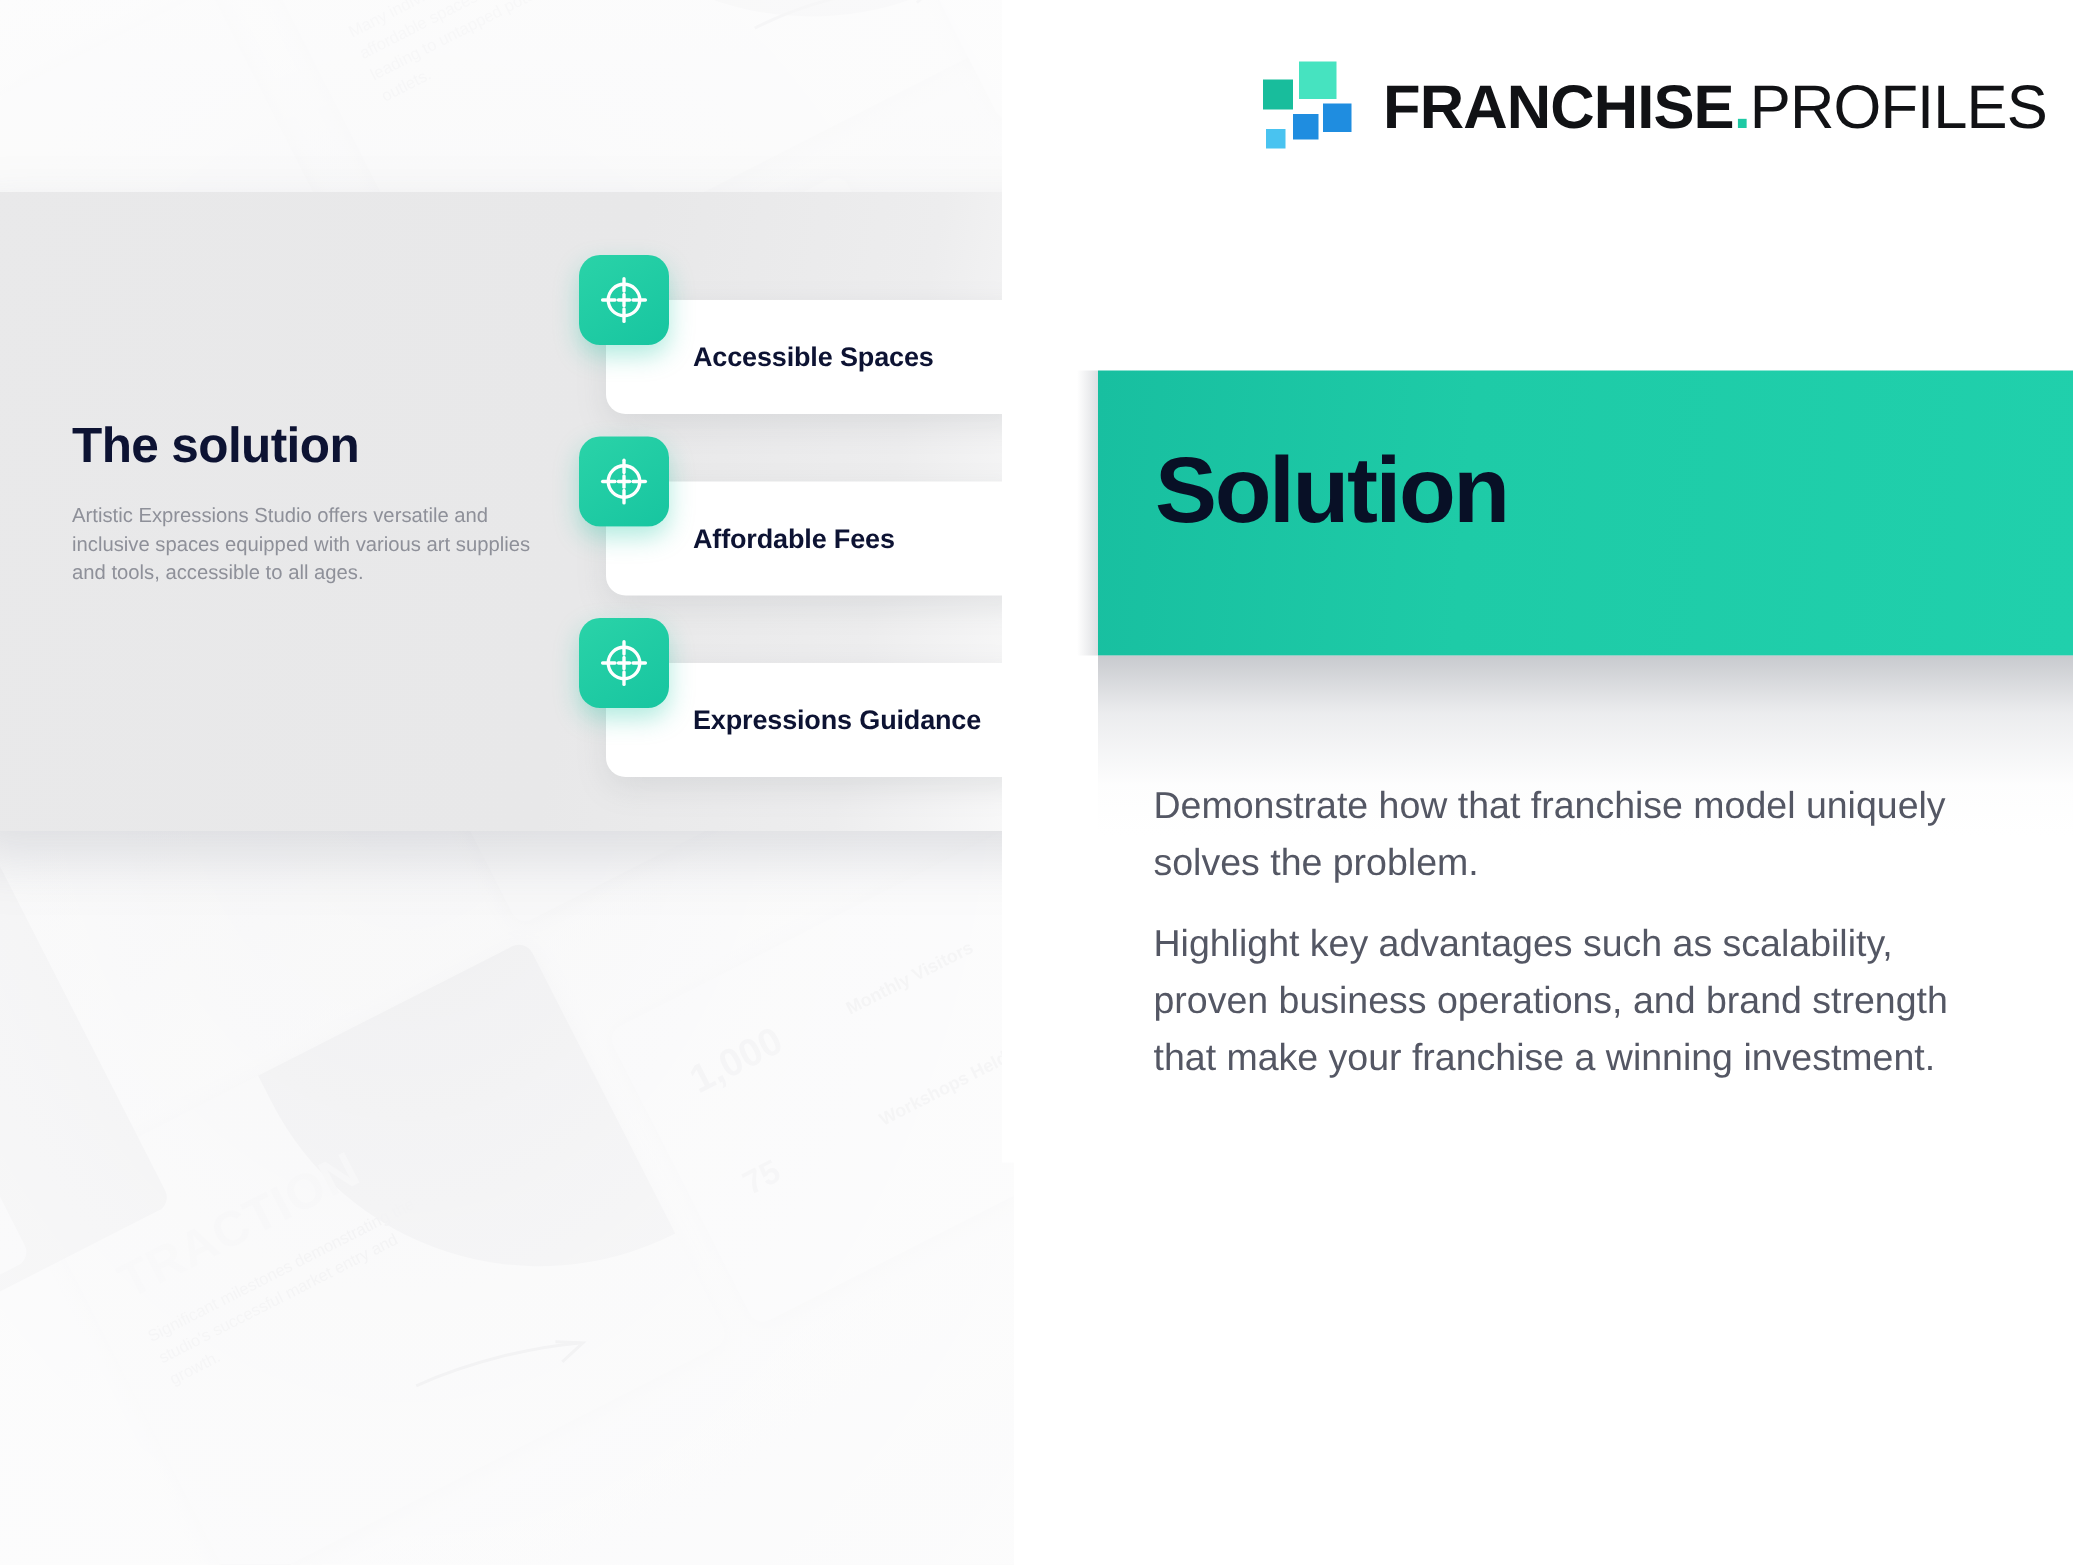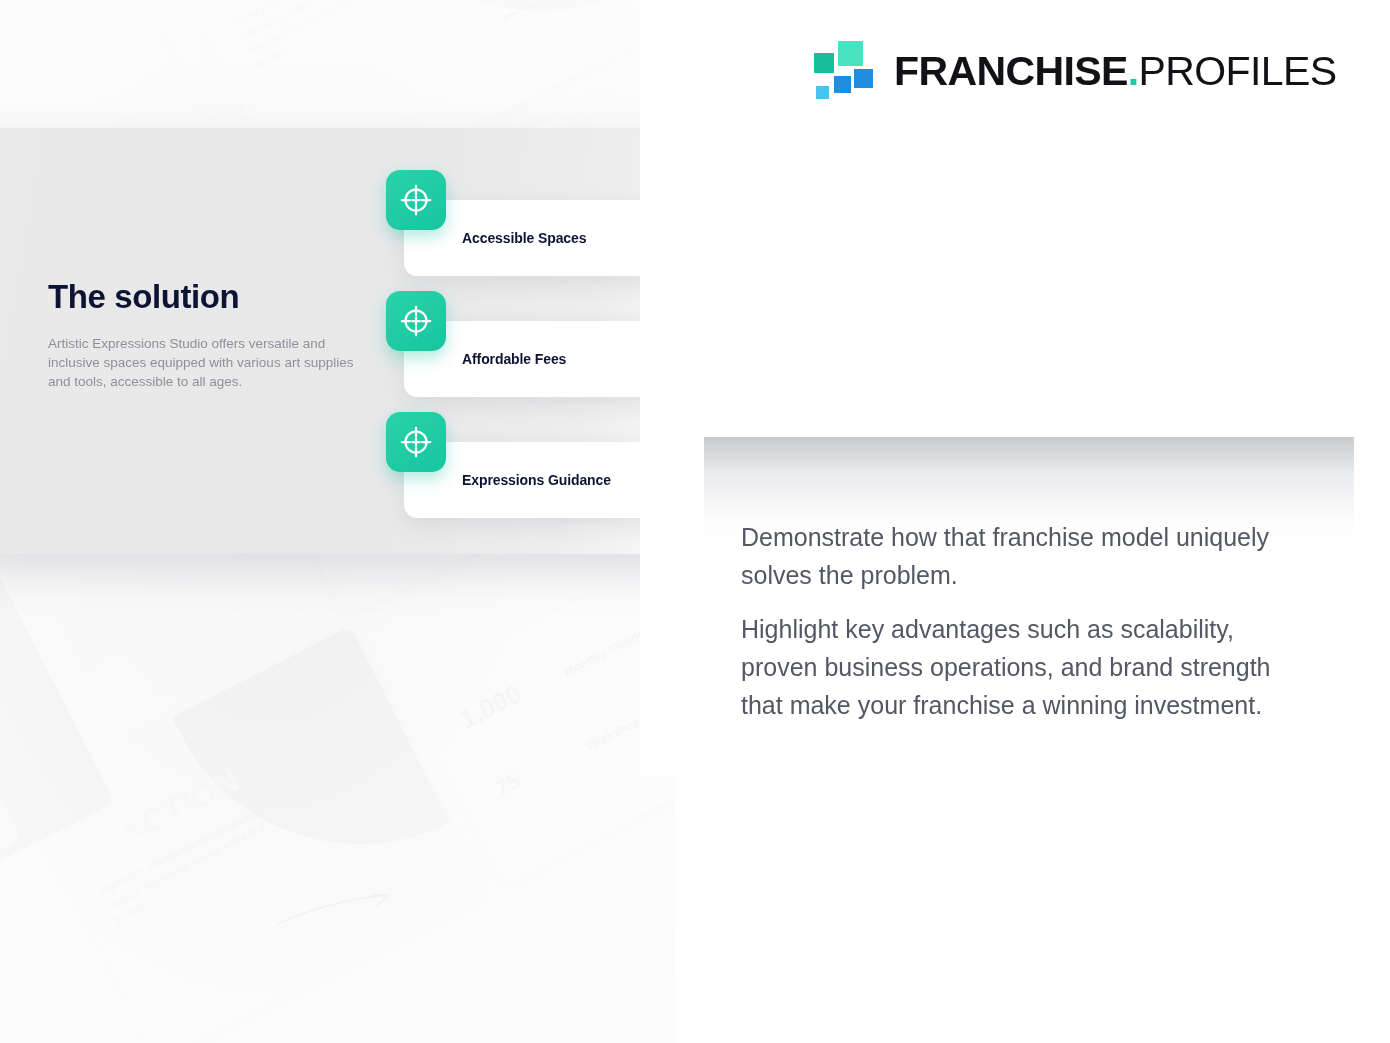--- a/index.html
+++ b/index.html
@@ -114,37 +114,37 @@
   .feature {
     position:absolute;
     width:286px; height:76px;
     background:#ffffff;
     border-radius:13px;
     box-shadow:0 7px 20px rgba(130,135,145,.17);
     display:flex; align-items:center;
   }
   .feature .flabel {
     margin-left:58px;
-    font-size:14px; font-weight:bold; color:#0d1333;
+    font-size:18px; font-weight:bold; color:#0d1333;
     letter-spacing:-.1px;
   }
   .ficon {
     position:absolute;
     width:60px; height:60px;
     border-radius:14px;
     background:linear-gradient(145deg,#2ad3a8 0%,#17c5a0 100%);
     box-shadow:0 7px 16px rgba(26,196,160,.34);
     display:flex; align-items:center; justify-content:center;
     z-index:3;
   }
   .ficon svg { width:36px; height:36px; display:block; }
 
   
   #right {
-    position:absolute; left:640px; top:0;
+    position:absolute; left:668px; top:0;
     width:714px; height:775px;
     background:#ffffff;
   }
   #logo {
     position:absolute; left:172px; top:40px;
     display:flex; align-items:center; gap:18px;
   }
   #logo-mark { position:relative; width:64px; height:62px; flex:none; }
   #logo-mark i { position:absolute; display:block; }
   #logo-text {
@@ -318,20 +318,23 @@
       <i style="left:2px;  top:13px; width:20px; height:20px; background:#18bd9c;"></i>
       <i style="left:42px; top:29px; width:19px; height:19px; background:#1f8de0;"></i>
       <i style="left:22px; top:36px; width:17px; height:17px; background:#1f8de0;"></i>
       <i style="left:4px;  top:46px; width:13px; height:13px; background:#49c3f0;"></i>
     </span>
     <span id="logo-text">
       <span class="b">FRANCHISE</span><span class="dot">.</span><span class="l">PROFILES</span>
     </span>
   </div>
 
+  <div id="banner">
+    <div id="banner-title">Solution</div>
+  </div>
   <div id="banner-shadow"></div>
 
   <div id="body-copy">
     <p>Demonstrate how that franchise model uniquely solves the problem.</p>
     <p>Highlight key advantages such as scalability, proven business operations, and brand strength that make your franchise a winning investment.</p>
   </div>
 
 </div>
 
 </body></html>

